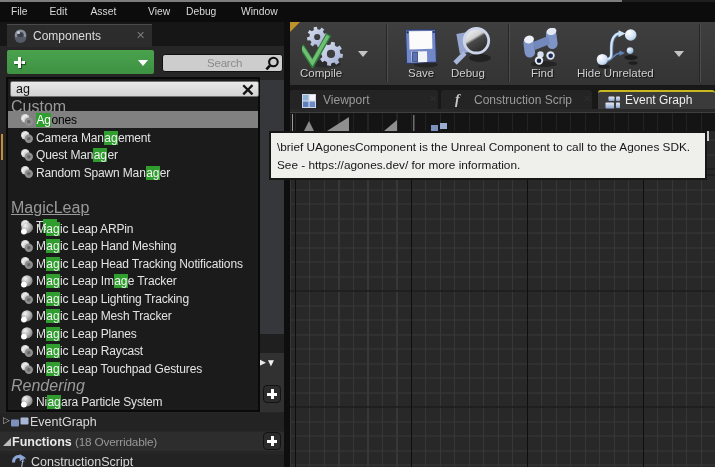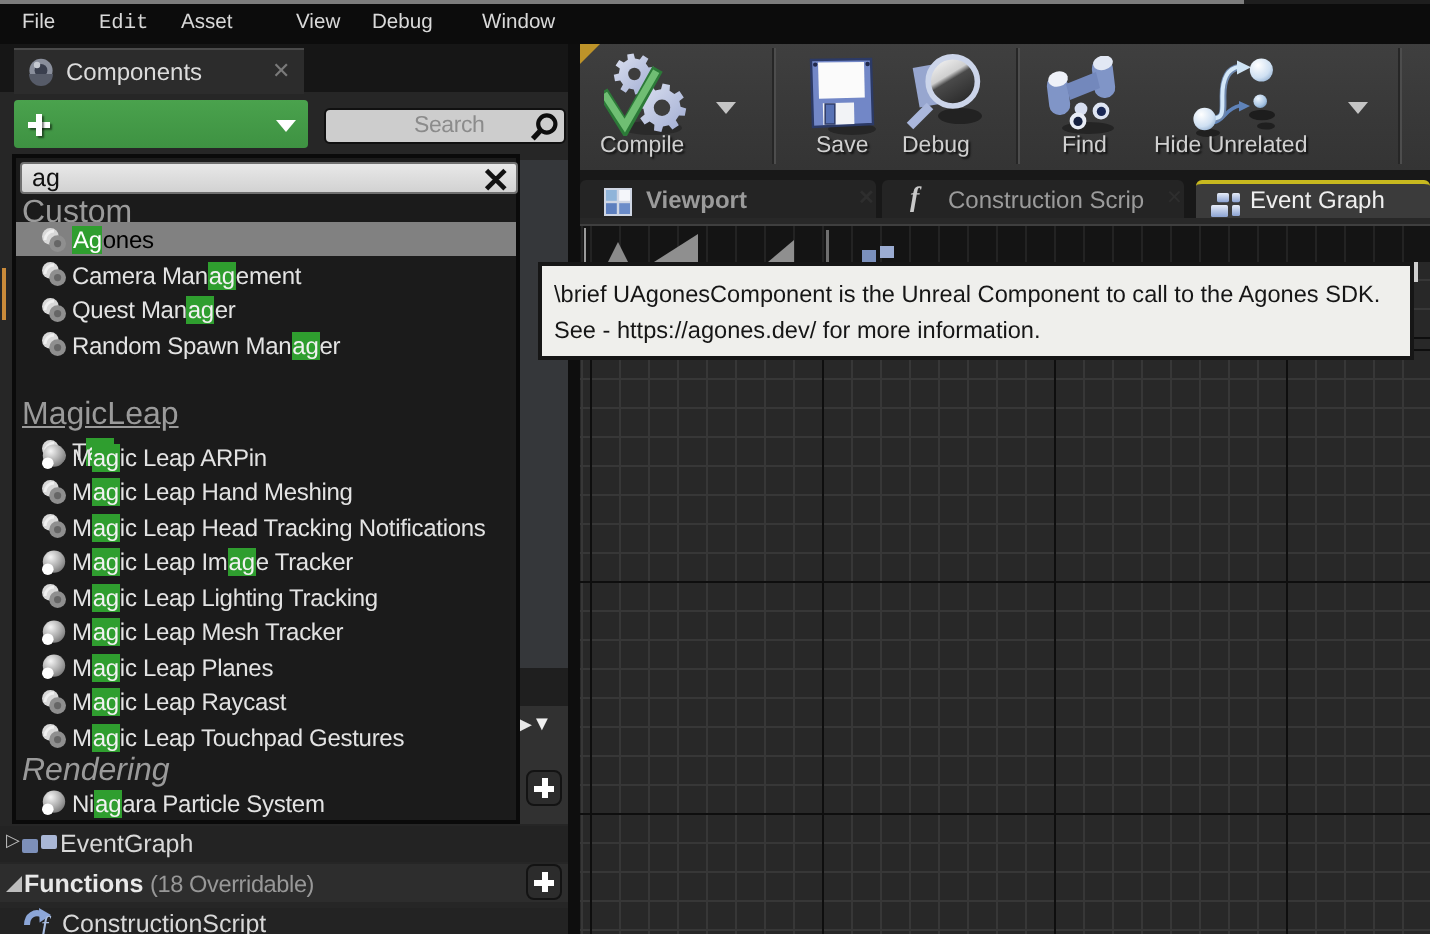--- a/index.html
+++ b/index.html
@@ -82,21 +82,21 @@
   #tooltip{left:269px;top:131px;width:438px;height:49px;background:#efefec;border:2px solid #161616;box-sizing:border-box;}
   #tooltip .l{position:absolute;left:6px;font-size:11.8px;color:#161616;white-space:pre;}
 </style>
 </head>
 <body>
 <div id="root">
   <div class="abs" id="topline"></div>
   <div class="abs" id="toplineR"></div>
   <div class="abs" id="menubar">
     <span class="menu" style="left:11px;">File</span>
-    <span class="menu" style="left:49.5px;font-family:Liberation Mono, monospace;">Edit</span>
+    <span class="menu" style="left:49.5px;">Edit</span>
     <span class="menu" style="left:90.5px;">Asset</span>
     <span class="menu" style="left:148px;">View</span>
     <span class="menu" style="left:186px;">Debug</span>
     <span class="menu" style="left:241px;">Window</span>
     <span class="menu" style="left:306.5px;margin-top:40px;">Help</span>
   </div>
 
   <div class="abs" id="leftpanel">
     <div class="abs" id="panelbody"></div>
     <div class="abs" id="comptab">
@@ -251,21 +251,21 @@
       <circle cx="43.1" cy="22.6" r="3.4" fill="url(#sph2)"></circle>
       <circle cx="43.7" cy="7" r="5.8" fill="url(#sph1)"></circle>
       <circle cx="15.3" cy="31.5" r="5.6" fill="url(#sph1)"></circle>
     </svg>
     <span class="tlabel" style="left:287px;top:45px;">Hide Unrelated</span>
     <div class="tcaret" style="left:384px;top:29px;"></div>
     <div class="tsep" style="left:409px;"></div>
   </div>
 
   <div class="abs" id="tabstrip">
-    <div class="dtab" style="left:0;width:148px;font-weight:bold;">
+    <div class="dtab" style="left:0;width:148px;">
       <svg style="position:absolute;left:12px;top:4px;" width="14" height="14" viewBox="0 0 14 14">
         <rect x="0" y="0" width="14" height="14" fill="#cfd6e4"></rect>
         <rect x="1" y="1" width="5.4" height="5.4" fill="#8fb4d9"></rect>
         <rect x="7.6" y="1" width="5.4" height="5.4" fill="#f4f6fa"></rect>
         <rect x="1" y="7.6" width="5.4" height="5.4" fill="#5d7fbe"></rect>
         <rect x="7.6" y="7.6" width="5.4" height="5.4" fill="#6b8cc9"></rect>
       </svg>
       <span class="txt" style="left:33px;">Viewport</span>
         <span class="x" style="left:139px;">✕</span>
     </div>

